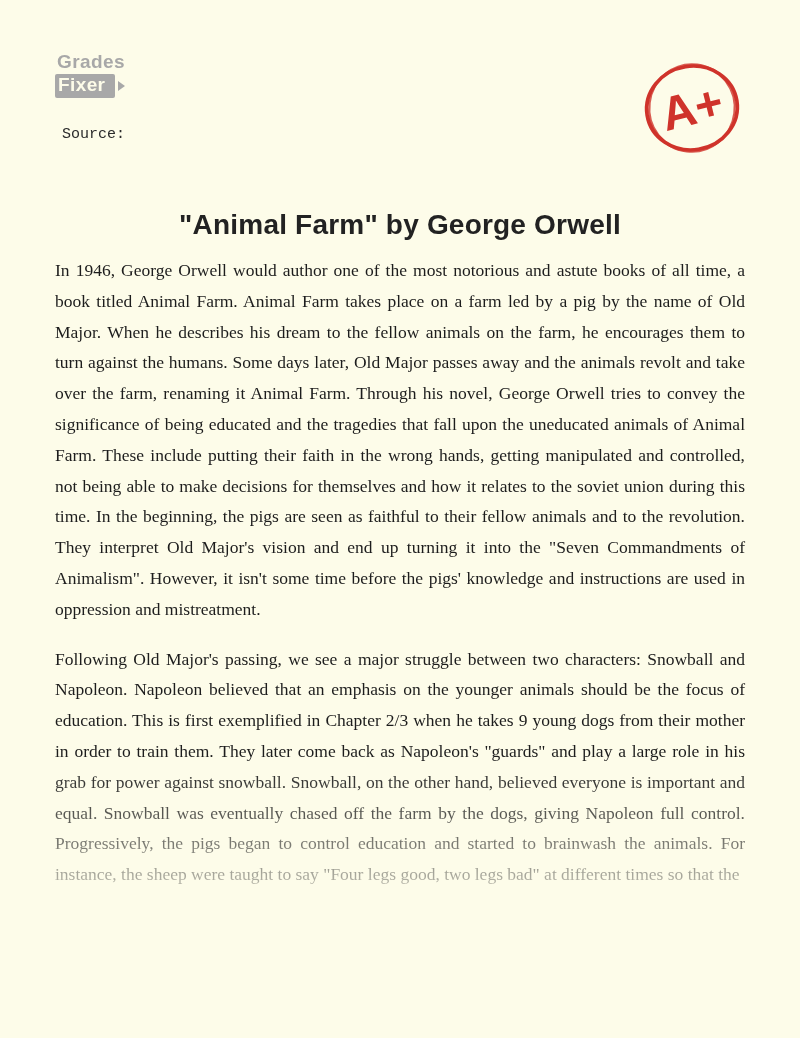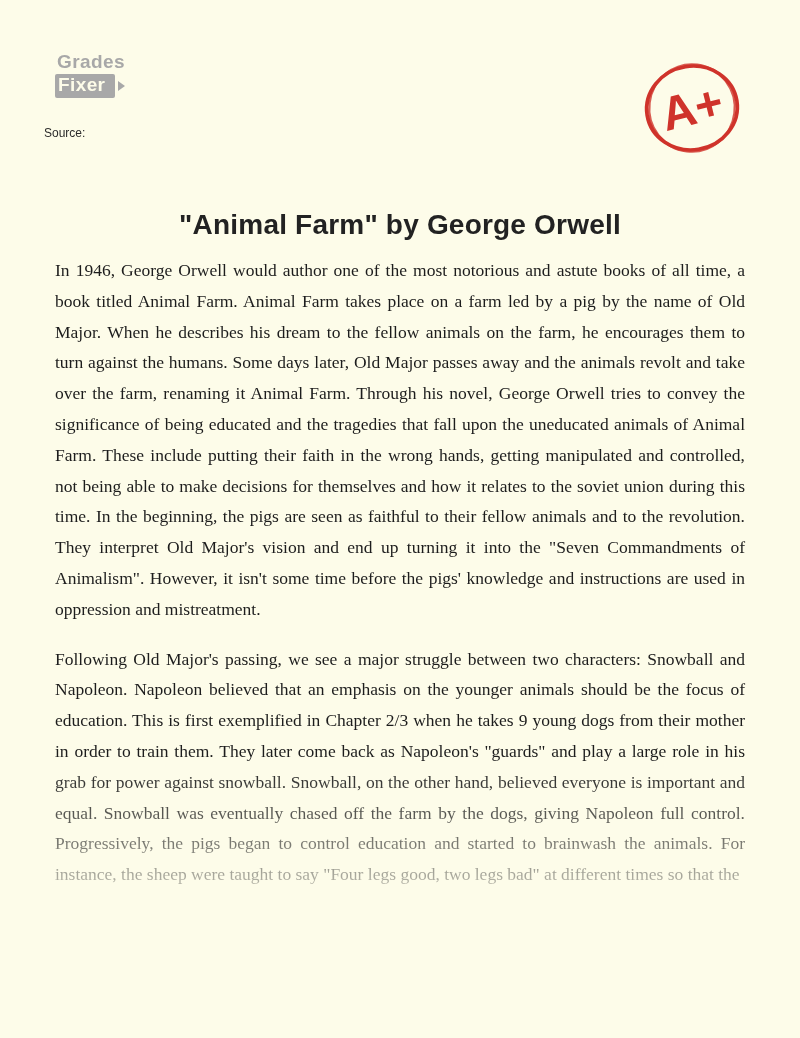--- a/index.html
+++ b/index.html
@@ -51,23 +51,23 @@
     width: 0; height: 0;
     margin-left: 3px;
     border-top: 5px solid transparent;
     border-bottom: 5px solid transparent;
     border-left: 7px solid #a8a8a8;
   }
 
   .source-label {
     position: absolute;
     top: 126px;
-    left: 44px;
-    font-family: Liberation Sans, sans-serif;
-    font-size: 12px;
+    left: 62px;
+    font-family: Liberation Mono, monospace;
+    font-size: 15px;
     color: #2b2b2b;
   }
 
   
   .grade-badge {
     position: absolute;
     top: 58px;
     right: 58px;
     width: 100px;
     height: 100px;

